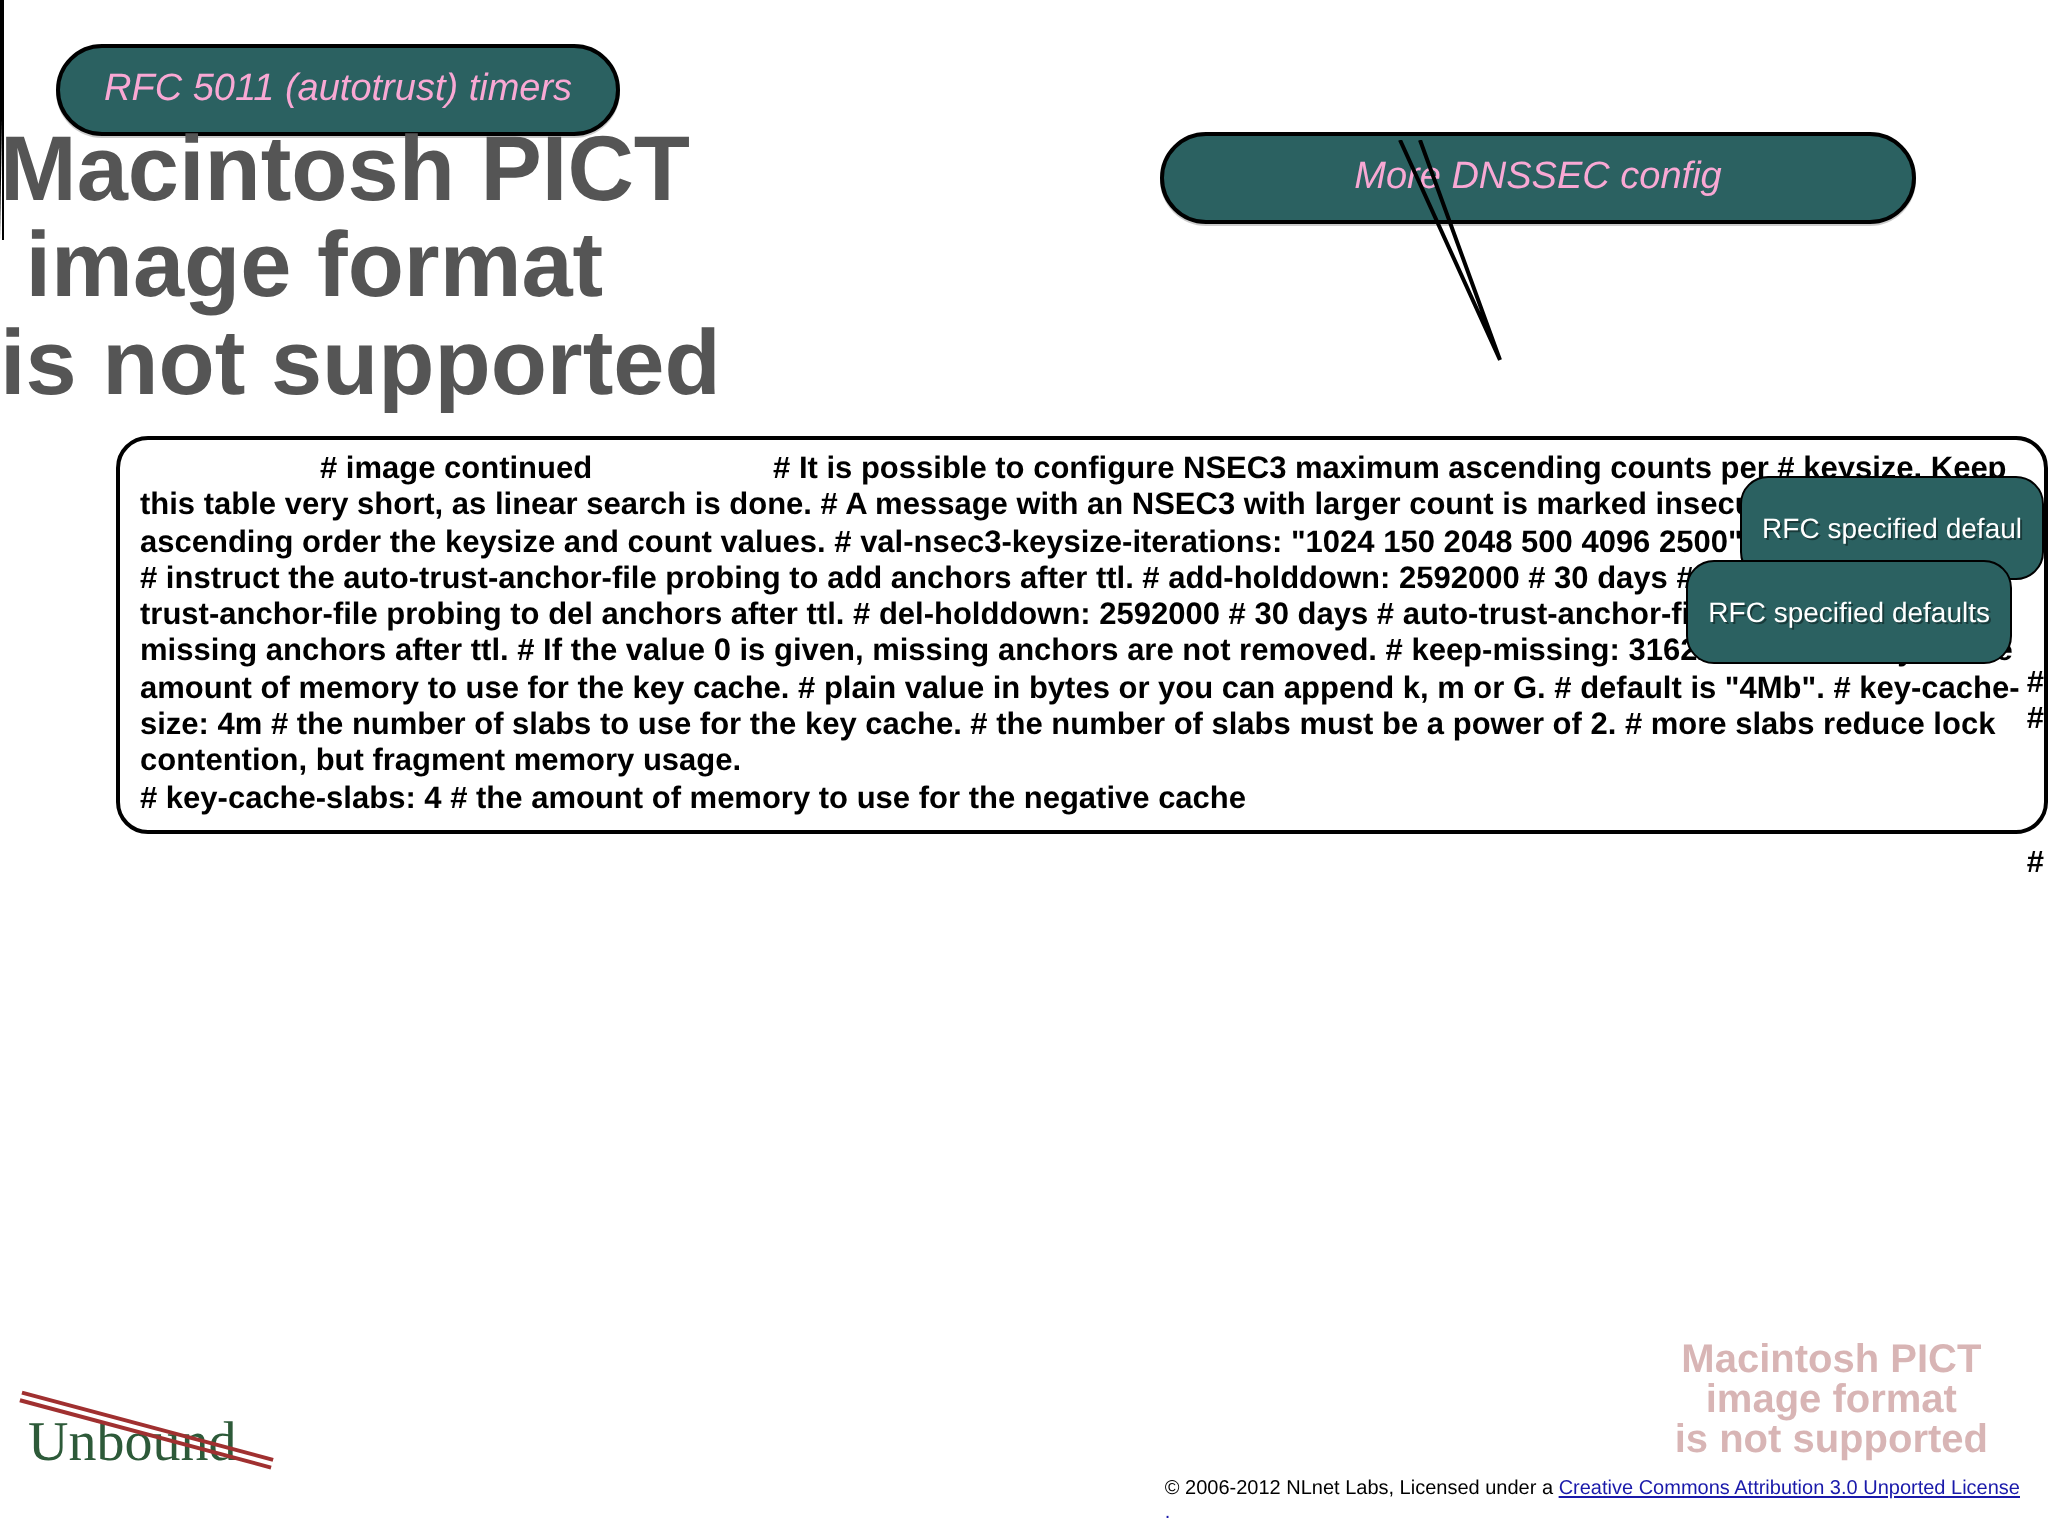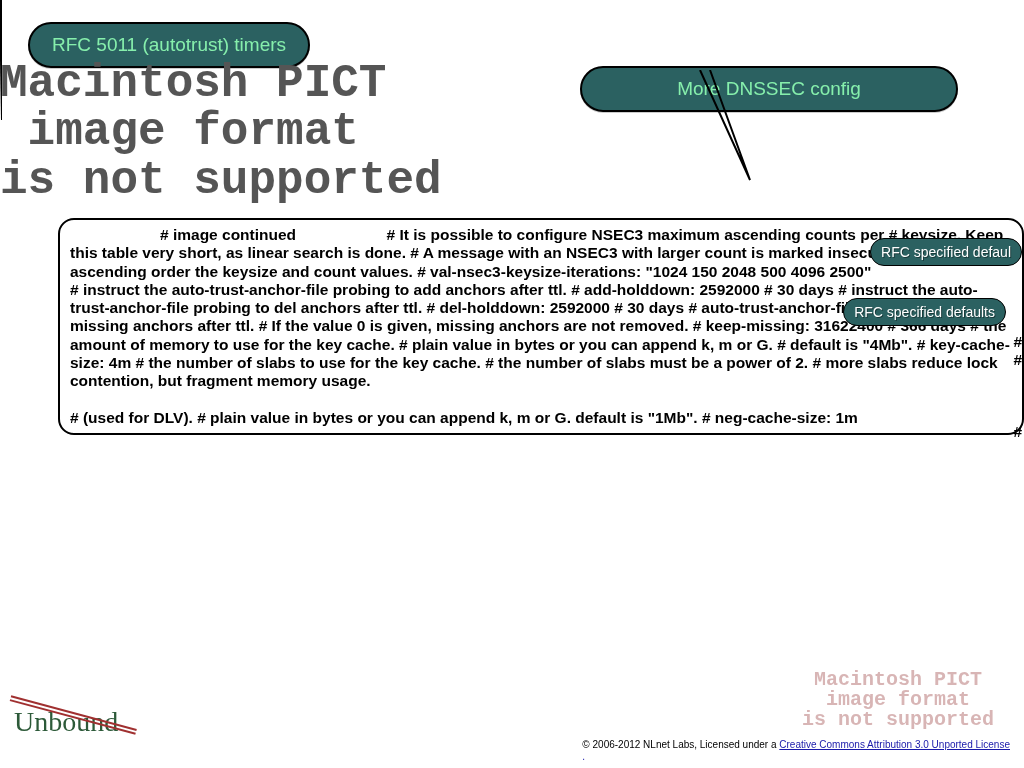--- a/index.html
+++ b/index.html
@@ -8,28 +8,29 @@
     width: 1024px;
     height: 768px;
     background: #fff;
     font-family: Arial, Helvetica, sans-serif;
     overflow: hidden;
     position: relative;
   }
   .callout {
     position: absolute;
     background: #2B6161;
-    color: #86efac;
+    color: #f9a8d4;
     border: 2px solid #000;
     border-radius: 28px;
     padding: 10px 22px;
     font-size: 19px;
     font-family: Arial, sans-serif;
     box-shadow: 0 1px 0 rgba(0,0,0,0.2);
     white-space: nowrap;
+    font-style: italic;
   }
   .callout-left { left: 28px; top: 22px; }
   .callout-right { left: 580px; top: 22px; width: 330px; text-align: center; margin-top: 44px; }
   
   .tail-left {
     left: 78px; top: 68px;
     width: 0; height: 0;
     border-left: 2px solid #000;
     border-right: 12px solid transparent;
     border-top: 0;
@@ -46,21 +47,21 @@
     position:absolute;
     left: 690px; top: 70px;
     width: 70px; height: 140px;
     border: none;
     background: none;
   }
   .tail-right svg { width:100%; height:100%; }
 
   .error-text {
     position: absolute;
-    font-family: Liberation Mono, monospace;
+    font-family: Liberation Sans, sans-serif;
     font-weight: bold;
     color: #555;
     line-height: 1.05;
   }
   .error-big {
     left: 0px; top: 60px;
     font-size: 46px;
     letter-spacing: 0px;
   }
   .error-small {
@@ -92,26 +93,26 @@
   }
   .indent1 { display:inline-block; width: 90px; }
 
   .tag {
     position: absolute;
     background: #2B6161;
     color: #fff;
     border: 1px solid #000;
     border-radius: 14px;
     font-size: 14px;
-    padding: 5px 10px;
+    padding: 17px 10px;
     white-space: nowrap;
     text-shadow: 1px 1px 0 rgba(0,0,0,0.4);
   }
   .tag1 { right: 2px; top: 238px; }
-  .tag2 { right: 18px; top: 298px; }
+  .tag2 { right: 18px; top: 280px; }
 
   .overflow-hash {
     position: absolute;
     right: 2px;
     font-family: Arial, sans-serif;
     font-size: 15.5px;
     font-weight: bold;
   }
 
   .logo {
@@ -171,22 +172,22 @@
 
 <div class="code-box">
   <div class="code-text">
     <span class="indent1"></span><span># image continued</span>
     &nbsp;&nbsp;&nbsp;&nbsp;&nbsp;&nbsp;&nbsp;&nbsp;&nbsp;&nbsp;&nbsp;&nbsp;&nbsp;&nbsp;&nbsp;&nbsp;&nbsp;&nbsp;&nbsp;
     <span># It is possible to configure NSEC3 maximum ascending counts</span>
     <span>per        # keysize. Keep this table very short, as linear search is done.   # A message with an NSEC3 with larger count is marked insecure.          # List in ascending order the keysize and count values.  # val-nsec3-keysize-iterations: "1024 150 2048 500 4096 2500"</span>
     <br>
     <span>            # instruct the auto-trust-anchor-file probing to add anchors after ttl.                # add-holddown: 2592000 # 30 days        # instruct the auto-trust-anchor-file probing to del anchors after ttl.         # del-holddown: 2592000 # 30 days    # auto-trust-anchor-file probing removes missing anchors after ttl.          # If the value 0 is given, missing anchors are not removed.                # keep-missing: 31622400 # 366 days   # the amount of memory to use for the key cache. # plain value in bytes or you can append k, m or G.   # default is "4Mb".           # key-cache-size: 4m    # the number of slabs to use for the key cache.  # the number of slabs must be a power of 2.   # more slabs reduce lock contention, but fragment memory usage.</span>
     <br>
+    <span>            # key-cache-slabs: 4      # the amount of memory to use for the negative cache</span>
     <br>
-    <span>            # (used for DLV).            # plain value in bytes or you can append k, m or G. default is "1Mb".      # neg-cache-size: 1m</span>
   </div>
 </div>
 
 <div class="overflow-hash" style="top:333px">#</div>
 <div class="overflow-hash" style="top:351px">#</div>
 <div class="overflow-hash" style="top:423px">#</div>
 
 <div class="tag tag1">RFC specified defaul</div>
 <div class="tag tag2">RFC specified defaults</div>
 

